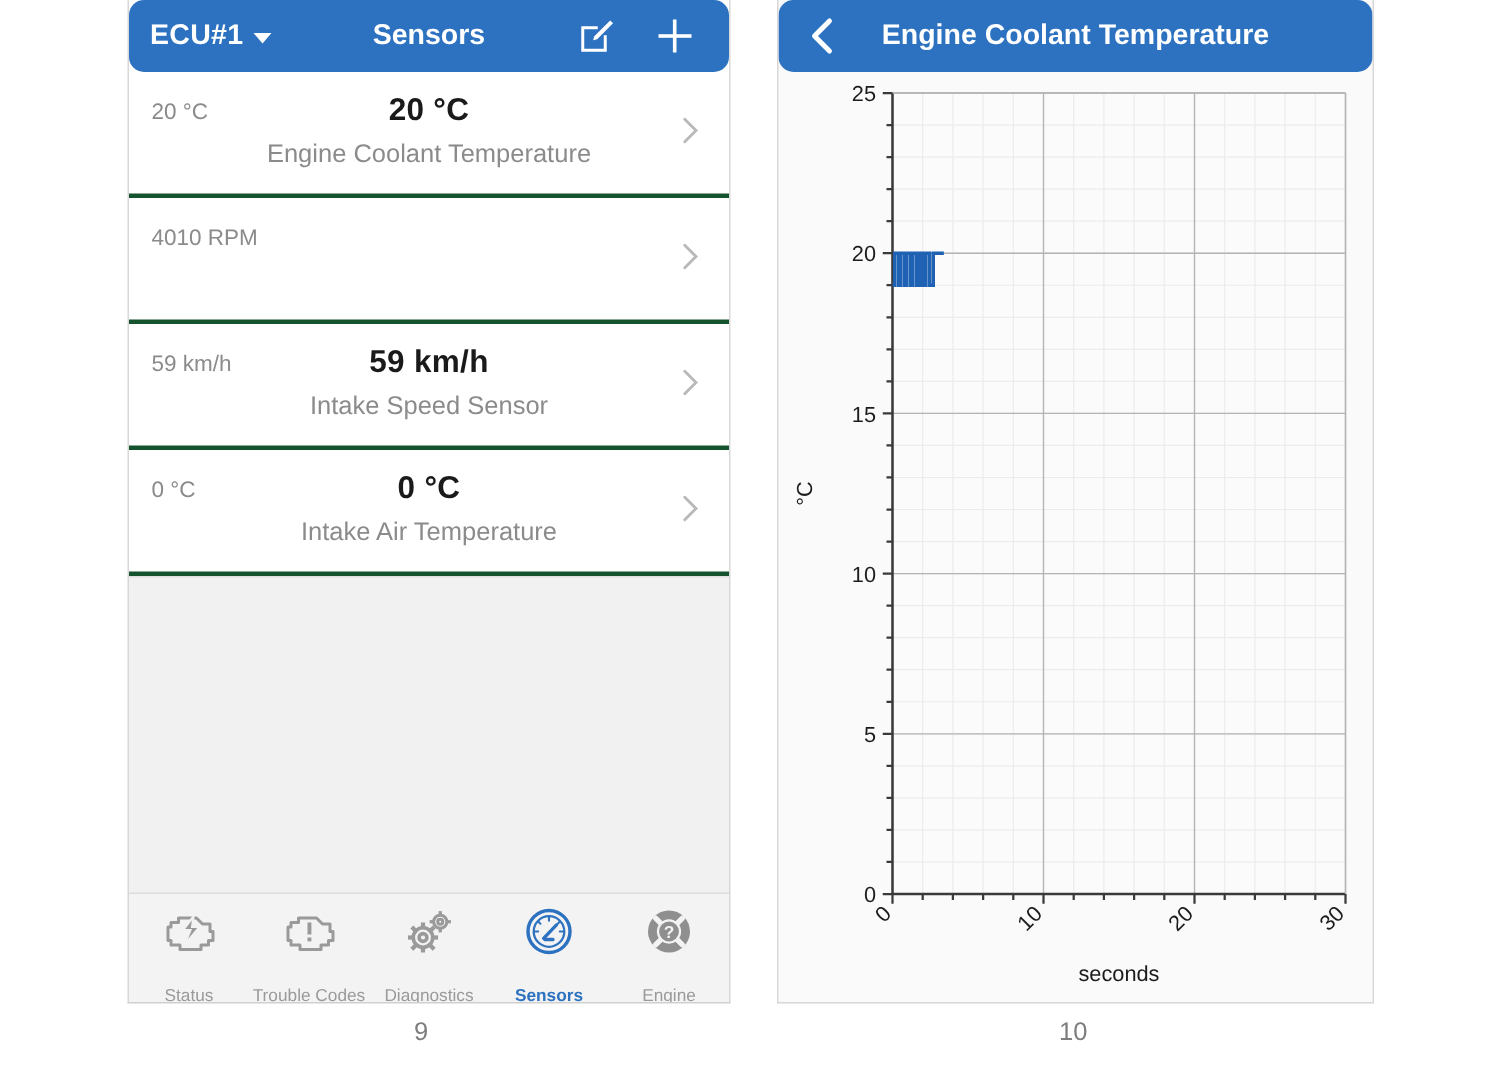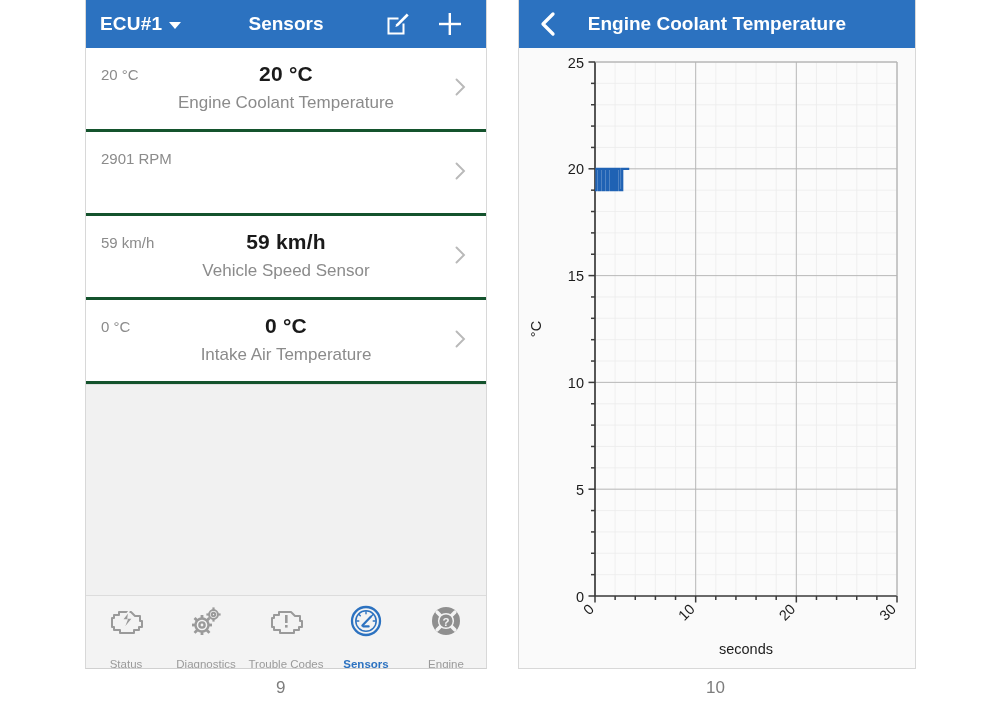--- a/index.html
+++ b/index.html
@@ -37,20 +37,21 @@
   }
 
   
   .navbar {
     position: relative;
     height: 48px;
     background: #2c72c0;
     color: #ffffff;
     display: flex;
     align-items: center;
+    border-radius: 10px;
   }
   .nav-left-group {
     display: flex; align-items: center;
     gap: 7px;
     padding-left: 14px;
     cursor: default;
   }
   .ecu-label {
     font-size: 19px;
     font-weight: 700;
@@ -230,32 +231,32 @@
         <span class="sensor-value">20 °C</span>
         <span class="sensor-name">Engine Coolant Temperature</span>
         <span class="row-chevron">
           <svg width="11" height="18" viewBox="0 0 11 18">
               <path d="M1.5 1.5 L9 9 L1.5 16.5" stroke="#b9b9b9" stroke-width="1.9" fill="none" stroke-linecap="round"></path>
             </svg>
         </span>
       </div>
 
       <div class="sensor-row">
-        <span class="sensor-min">2901 RPM</span>
+        <span class="sensor-min">4010 RPM</span>
         <span class="row-chevron">
           <svg width="11" height="18" viewBox="0 0 11 18">
               <path d="M1.5 1.5 L9 9 L1.5 16.5" stroke="#b9b9b9" stroke-width="1.9" fill="none" stroke-linecap="round"></path>
             </svg>
         </span>
       </div>
 
       <div class="sensor-row">
         <span class="sensor-min">59 km/h</span>
         <span class="sensor-value">59 km/h</span>
-        <span class="sensor-name">Vehicle Speed Sensor</span>
+        <span class="sensor-name">Intake Speed Sensor</span>
         <span class="row-chevron">
           <svg width="11" height="18" viewBox="0 0 11 18">
               <path d="M1.5 1.5 L9 9 L1.5 16.5" stroke="#b9b9b9" stroke-width="1.9" fill="none" stroke-linecap="round"></path>
             </svg>
         </span>
       </div>
 
       <div class="sensor-row">
         <span class="sensor-min">0 °C</span>
         <span class="sensor-value">0 °C</span>
@@ -273,20 +274,31 @@
     <div class="tabbar">
 
       <div class="tab">
         <span class="tab-icon">
           <svg width="38" height="26" viewBox="0 0 38 26">
             <path d="M5 10 h2 v-3 h5 v-3 h12 l4 4 h5 v5 h2 v6 h-3 v3 h-5 v3 h-14 v-3 h-6 v-3 h-2 z" fill="none" stroke="#9a9a9a" stroke-width="2" stroke-linejoin="round"></path>
             <path d="M22 3 l-7 9 h5 l-4 10 10 -12 h-5 z" fill="#9a9a9a" stroke="#f3f3f3" stroke-width="1.4"></path>
           </svg>
         </span>
         <span class="tab-label">Status</span>
+      </div>
+
+      <div class="tab">
+        <span class="tab-icon">
+          <svg width="38" height="26" viewBox="0 0 38 26">
+            <path d="M5 10 h2 v-3 h5 v-3 h12 l4 4 h5 v5 h2 v6 h-3 v3 h-5 v3 h-14 v-3 h-6 v-3 h-2 z" fill="none" stroke="#9a9a9a" stroke-width="2" stroke-linejoin="round"></path>
+            <rect x="18" y="7" width="2.6" height="8" fill="#9a9a9a"></rect>
+            <rect x="18" y="17" width="2.6" height="2.6" fill="#9a9a9a"></rect>
+          </svg>
+        </span>
+        <span class="tab-label">Trouble Codes</span>
       </div>
 
       <div class="tab">
         <span class="tab-icon">
           <svg width="34" height="30" viewBox="0 0 34 30">
             <g fill="none" stroke="#9a9a9a" stroke-width="2.4">
               <circle cx="13" cy="19" r="6.5"></circle>
               <circle cx="13" cy="19" r="2.6"></circle>
             </g>
             <g fill="#9a9a9a">
@@ -305,31 +317,20 @@
             </g>
             <g fill="#9a9a9a">
               <rect x="23.4" y="1.4" width="2.2" height="2.8"></rect>
               <rect x="23.4" y="12.8" width="2.2" height="2.8"></rect>
               <rect x="17.4" y="7.4" width="2.8" height="2.2"></rect>
               <rect x="28.8" y="7.4" width="2.8" height="2.2"></rect>
             </g>
           </svg>
         </span>
         <span class="tab-label">Diagnostics</span>
-      </div>
-
-      <div class="tab">
-        <span class="tab-icon">
-          <svg width="38" height="26" viewBox="0 0 38 26">
-            <path d="M5 10 h2 v-3 h5 v-3 h12 l4 4 h5 v5 h2 v6 h-3 v3 h-5 v3 h-14 v-3 h-6 v-3 h-2 z" fill="none" stroke="#9a9a9a" stroke-width="2" stroke-linejoin="round"></path>
-            <rect x="18" y="7" width="2.6" height="8" fill="#9a9a9a"></rect>
-            <rect x="18" y="17" width="2.6" height="2.6" fill="#9a9a9a"></rect>
-          </svg>
-        </span>
-        <span class="tab-label">Trouble Codes</span>
       </div>
 
       <div class="tab active">
         <span class="tab-icon">
           <svg width="32" height="32" viewBox="0 0 32 32">
             <circle cx="16" cy="16" r="14" fill="none" stroke="#2c72c0" stroke-width="2.3"></circle>
             <circle cx="16" cy="16" r="10.2" fill="none" stroke="#2c72c0" stroke-width="1.5"></circle>
             <g stroke="#2c72c0" stroke-width="1.4" stroke-linecap="round">
               <line x1="16" y1="6.6" x2="16" y2="8.8"></line>
               <line x1="23.3" y1="9.3" x2="21.8" y2="10.8"></line>

